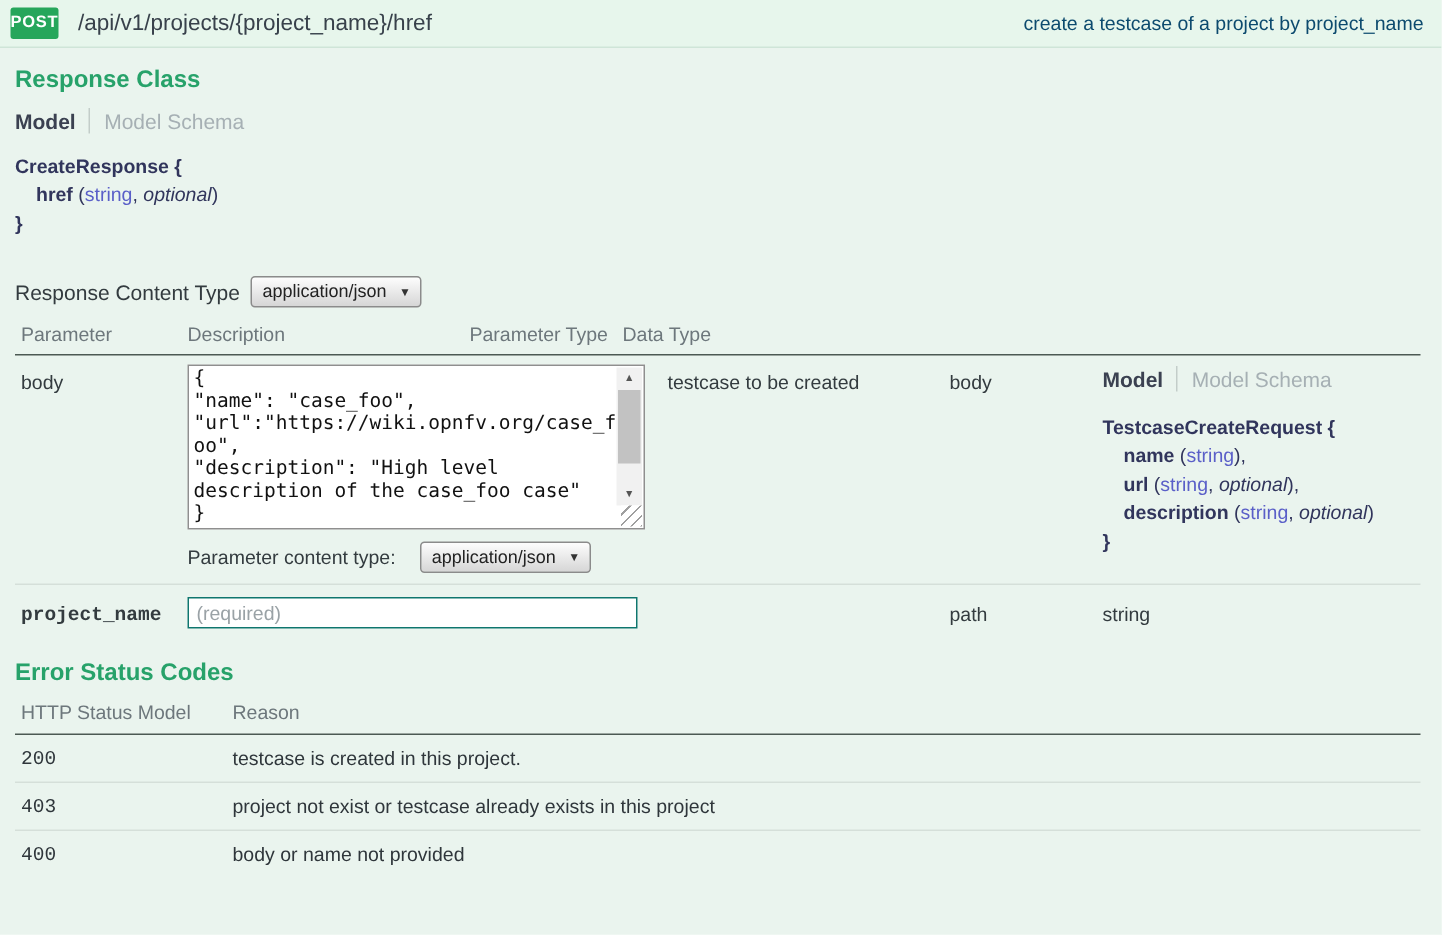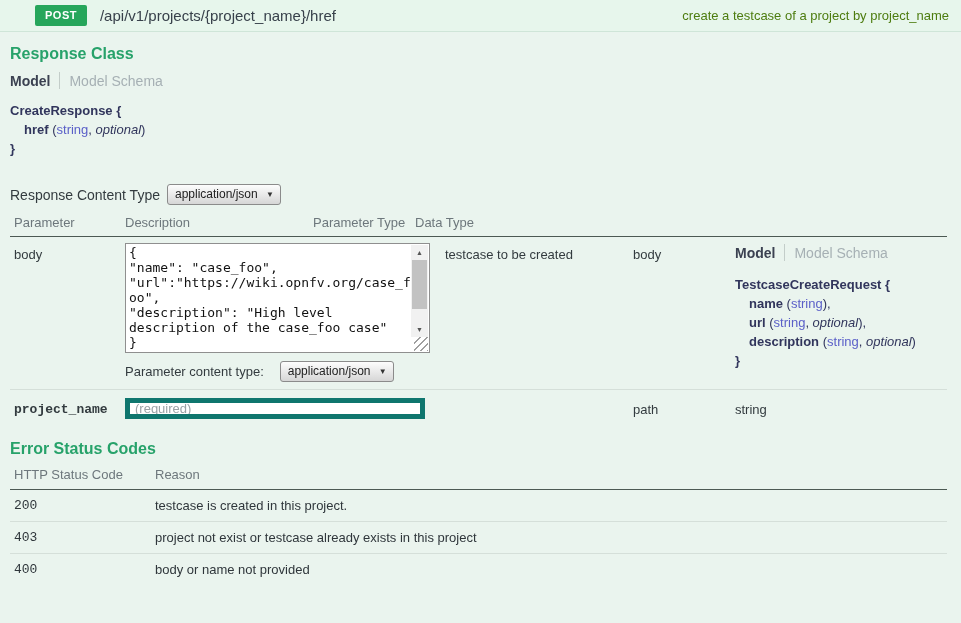--- a/index.html
+++ b/index.html
@@ -9,24 +9,24 @@
     font-family:"Liberation Sans", sans-serif;
     color:#333b3f;
   }
   
   .op-header {
     height:32px; background:#e7f6ec; border-bottom:1px solid #cfe5d8;
     display:flex; align-items:center; padding:0 12px 0 7px; box-sizing:border-box;
   }
   .method-badge {
     background:#26a65b; color:#fff; font-size:11px; font-weight:bold;
-    letter-spacing:.5px; border-radius:2px; padding:4px 10px; line-height:13px;margin-left:28px;
+    letter-spacing:.5px; border-radius:2px; padding:4px 0; line-height:13px;
   }
   .endpoint-path { margin-left:13px; font-size:15px; color:#38414b; cursor:pointer; }
-  .endpoint-summary { margin-left:auto; font-size:13px; color:#4d7c0f; cursor:pointer; }
+  .endpoint-summary { margin-left:auto; font-size:13px; color:#0c4a6e; cursor:pointer; }
 
   .content { padding:0 14px 0 10px; }
 
   .section-title { color:#27a26a; font-size:16px; font-weight:bold; margin-top:13px; }
 
   
   .tabs { display:flex; align-items:center; font-size:14px; margin-top:9px; }
   .tab-active { color:#3b4151; font-weight:bold; cursor:pointer; }
   .tab-divider { width:1px; height:17px; background:#c3cdc9; margin:0 9px; }
   .tab-inactive { color:#a6b0b4; cursor:pointer; }
@@ -83,21 +83,21 @@
     align-items:center; justify-content:center; font-size:7px; color:#555; cursor:pointer; }
   .sb-up { top:0; } .sb-down { bottom:0; }
   .sb-thumb { position:absolute; top:15px; left:1px; width:15px; height:49px;
     background:#c2c2c2; cursor:pointer; }
   .ta-grip { position:absolute; right:1px; bottom:1px; width:14px; height:14px; background:#fff;
     background-image:repeating-linear-gradient(135deg,transparent 0,transparent 4px,#9f9f9f 4px,#9f9f9f 5px);
     cursor:nwse-resize; }
   .param-ct { margin-top:8px; font-size:13px; color:#333b3f; display:flex; align-items:center; gap:16px; }
 
   .req-input {
-    width:300px; height:21px; box-sizing:border-box; border:5px solid #0f766e;
+    width:300px; height:21px; box-sizing:border-box; border:1px solid #0f766e;
     background:#fff; font-size:13px; padding:2px 5px; color:#333;
     font-family:"Liberation Sans", sans-serif;
   }
   .req-input::placeholder { color:#9aa2a6; opacity:1; }
 
   .dtype-sig .tabs { margin-top:1px; }
   .dtype-sig .signature { margin-top:14px; }
 
   
   .err-head { display:flex; font-size:13px; color:#6d777c; padding:9px 0 7px 0; }
@@ -200,21 +200,21 @@
       <input class="req-input" type="text" placeholder="(required)" style="">
     </div>
     <div class="col-desc cell-label"></div>
     <div class="col-ptype cell-label">path</div>
     <div class="col-dtype cell-label">string</div>
   </div>
 
   <div class="section-title" style="margin-top:12px;">Error Status Codes</div>
 
   <div class="err-head">
-    <div class="col-code">HTTP Status Code</div>
+    <div class="col-code">HTTP Status Model</div>
     <div class="col-reason">Reason</div>
   </div>
   <div class="dark-rule"></div>
 
   <div class="err-row">
     <div class="col-code mono">200</div>
     <div class="col-reason">testcase is created in this project.</div>
   </div>
   <div class="light-rule"></div>
 

